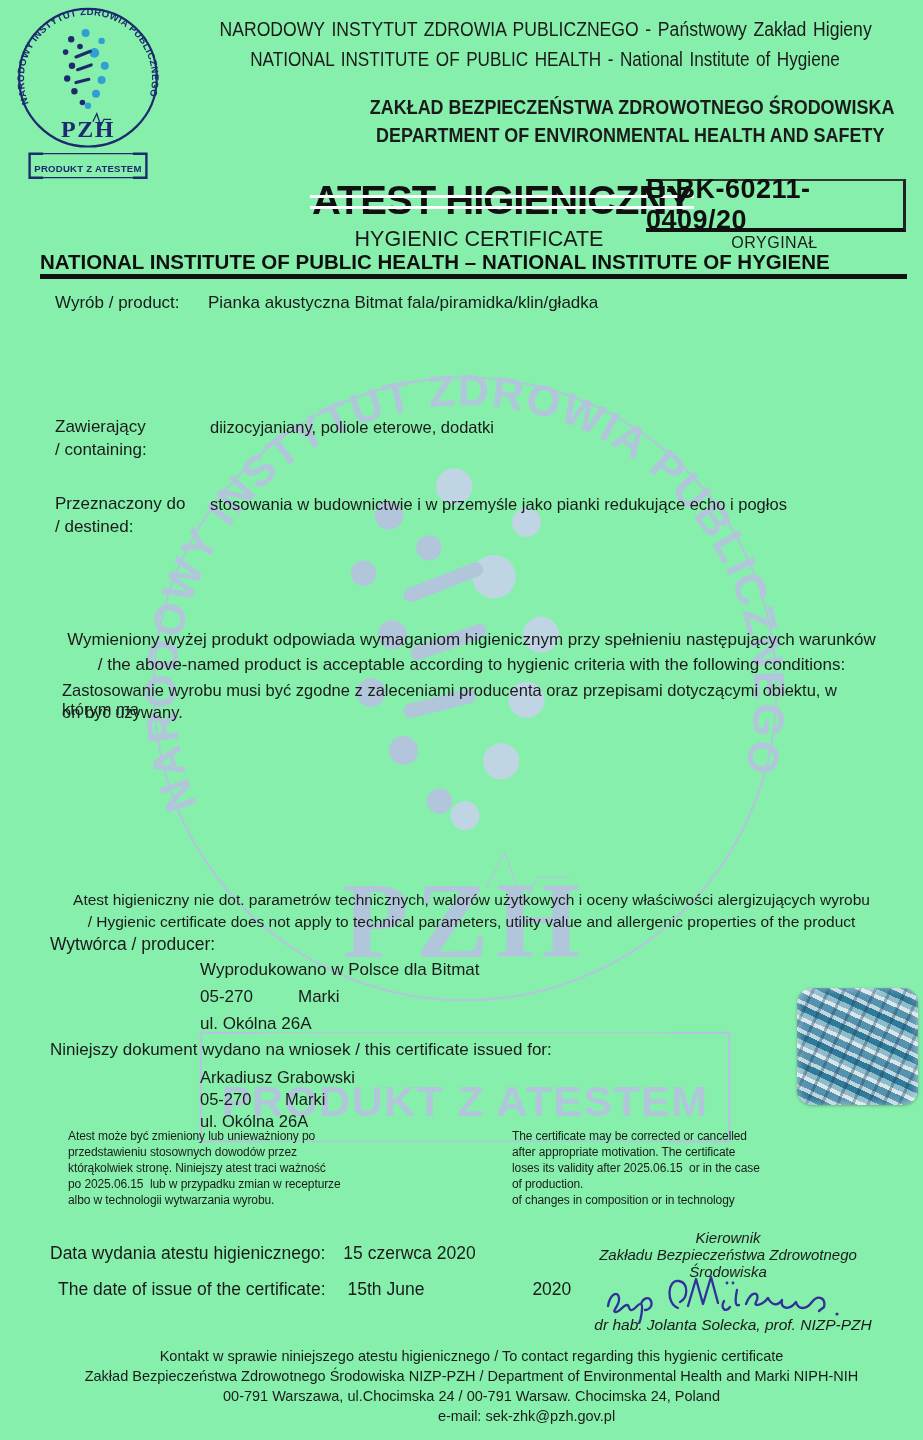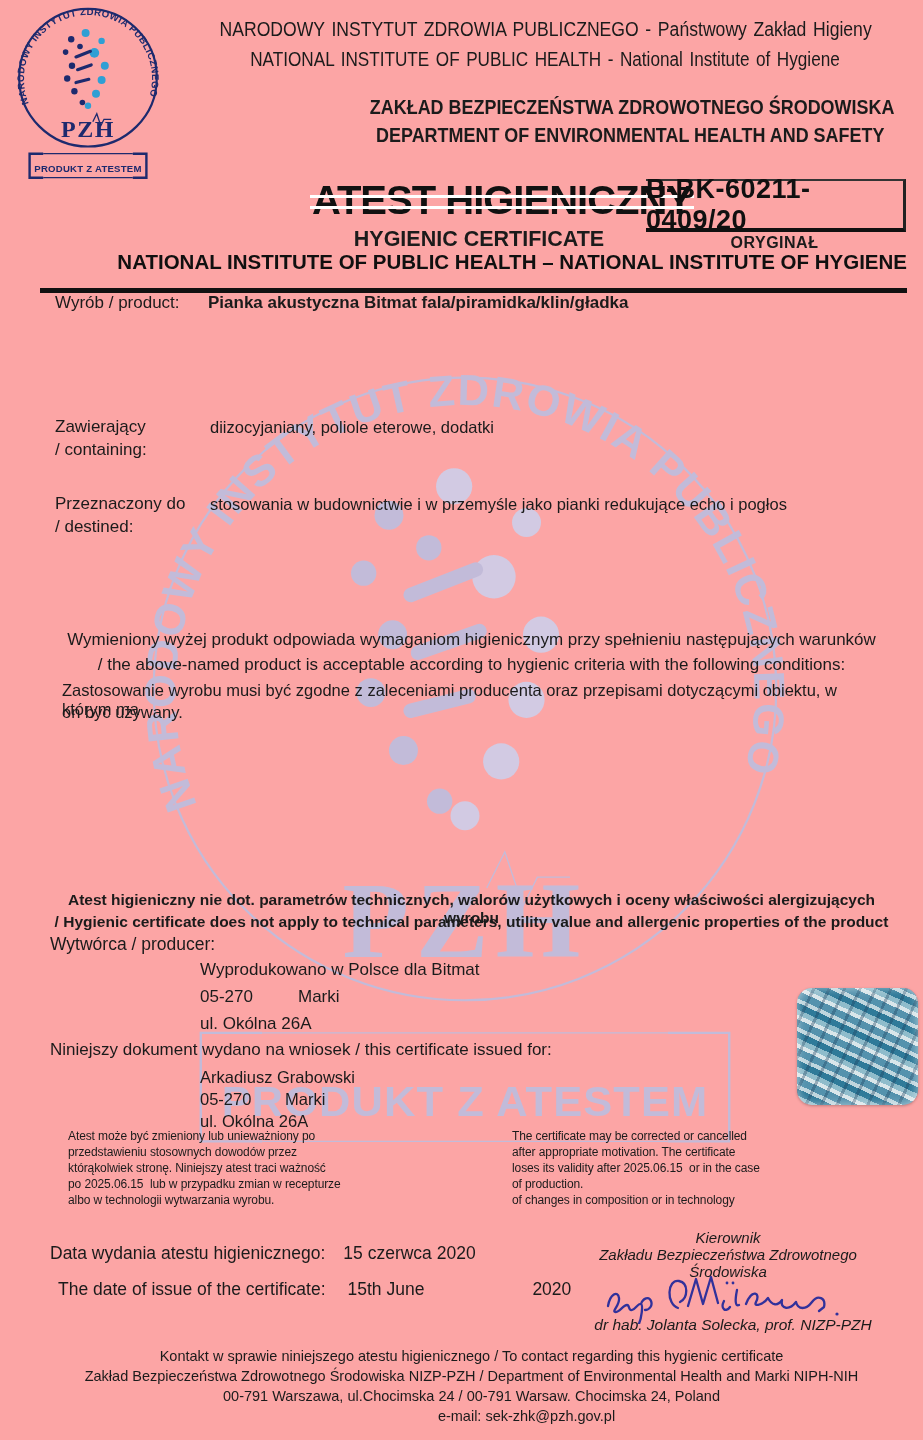--- a/index.html
+++ b/index.html
@@ -1,25 +1,25 @@
 <!DOCTYPE html>
 <html><head>
 <meta charset="utf-8">
 <style>
   html,body { margin:0; padding:0; background:#888; }
   .page {
     position:relative; width:923px; height:1440px; margin:0 auto;
-    background:#fca5a5; overflow:hidden;
+    background:#86efac; overflow:hidden;
     font-family:"Liberation Sans", sans-serif; color:#1b1b1b;
   }
   .abs { position:absolute; }
   .cond { display:inline-block; transform:scaleX(.88); transform-origin:center; white-space:nowrap; }
   .condb { display:inline-block; transform:scaleX(.92); transform-origin:center; white-space:nowrap; font-weight:bold; }
   .ctr { text-align:center; }
-  .b { font-weight:bold;text-align:center; }
+  .b { font-weight:normal;text-align:center; }
   .i { font-style:italic; }
 
   .logo { --c1:#1d2a6e; --c2:#2f9fd4; }
   .wm   { --c1:#b9bfe3; --c2:#cbd1ee; }
 
   .title-main {
     position:relative; display:inline-block;
     font-size:40px; font-weight:800; letter-spacing:-1px; color:#111;
     line-height:1;
   }
@@ -29,22 +29,22 @@
   .title-main::before { top:15px; }
   .title-main::after  { top:26px; }
 
   .cert-box {
     display:flex; align-items:center; justify-content:center;
     border-top:2px solid #333; border-right:3px solid #222; border-bottom:4px solid #111;
     font-family:Liberation Sans, sans-serif; font-weight:bold; font-size:27px; color:#101010;
     letter-spacing:.5px;
   }
   .inst-line {
-    text-align:right; font-weight:bold; font-size:20.5px; color:#101010;
-    padding-bottom:14px; border-bottom:5px solid #111; white-space:nowrap;
+    text-align:left; font-weight:bold; font-size:20.5px; color:#101010;
+    padding-bottom:0; border-bottom:5px solid #111; white-space:nowrap;
   }
   .hologram {
     border-radius:15px;
     background:
       repeating-linear-gradient(115deg, rgba(25,60,90,.35) 0 3px, rgba(255,255,255,0) 3px 14px),
       repeating-linear-gradient(25deg, #d9e6ea 0 4px, #8fbccb 4px 9px, #2f7a99 9px 15px, #bfd6de 15px 19px, #5492ad 19px 26px);
     box-shadow: inset 0 0 10px rgba(255,255,255,.55), 0 1px 3px rgba(0,0,0,.25);
   }
   .body17 { font-size:17px; }
   .body16 { font-size:16.5px; }

